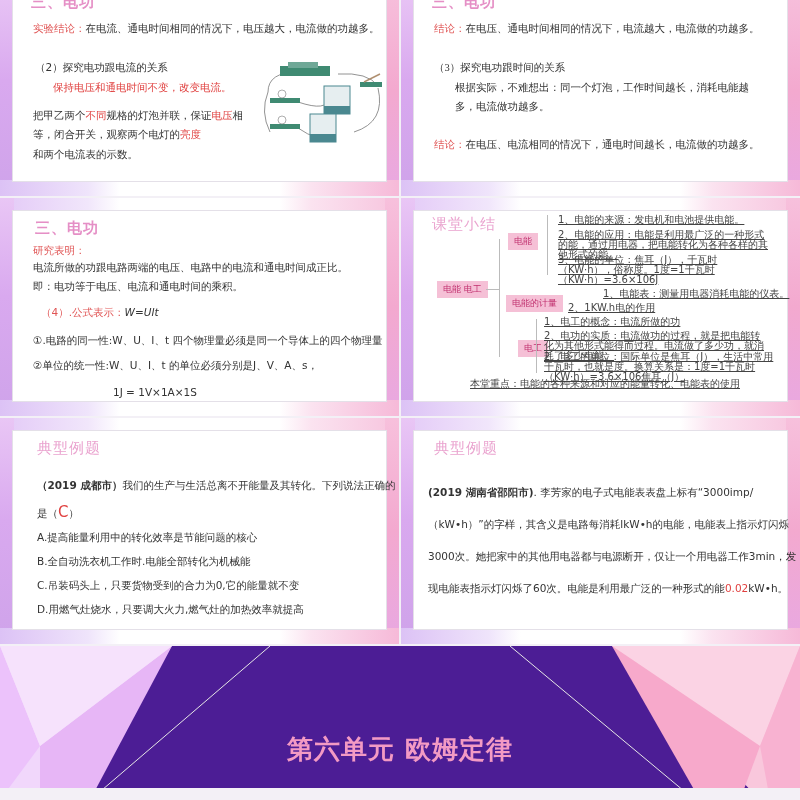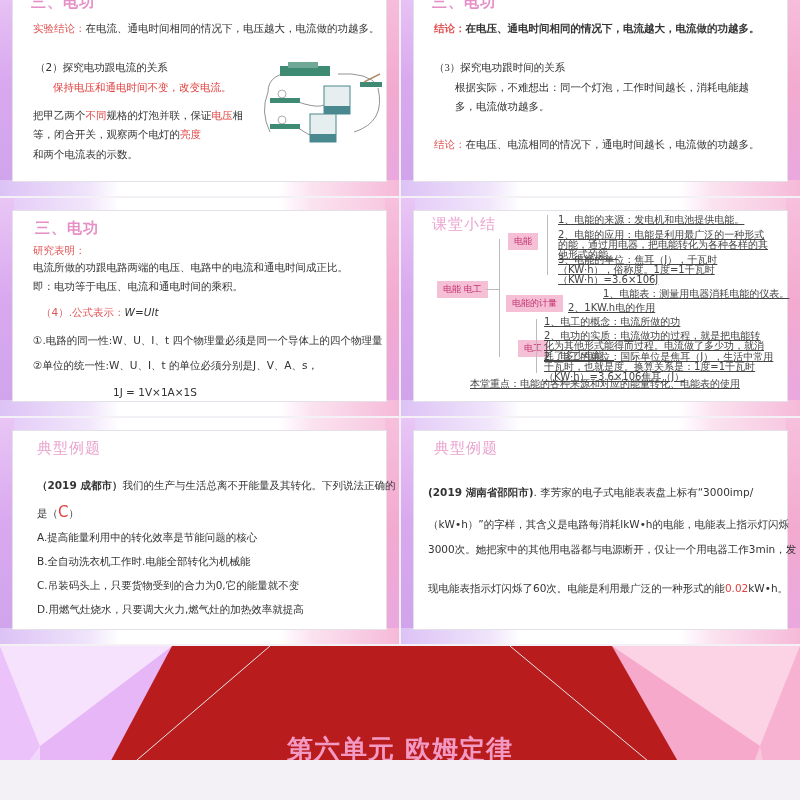--- a/index.html
+++ b/index.html
@@ -30,21 +30,21 @@
   .red { color: #e0403f; }
   .pink-label { color: #e05555; }
 
   
   .mm-box { position: absolute; background: #f5c0d6; color: #c0306e; font-size: 9px; padding: 2px 6px; }
   .mm-txt { position: absolute; font-size: 10px; color: #444; line-height: 10px; text-decoration: underline; }
   .mm-line { position: absolute; border-left: 1px solid #bbb; }
   .mm-hline { position: absolute; border-top: 1px solid #bbb; }
 
   
-  .cover { position: absolute; left: 0; top: 646px; width: 800px; height: 114px; background: #b91c1c; overflow: hidden; }
+  .cover { position: absolute; left: 0; top: 646px; width: 800px; height: 142px; background: #4c1d95; overflow: hidden; }
   .cover-title { position: absolute; left: 0; right: 0; top: 86px; text-align: center; font-size: 26px; font-weight: bold;
      color: #f39ac4; letter-spacing: 1px; }
   .circuit { position: absolute; left: 258px; top: 66px; width: 130px; height: 96px; }
 </style>
 </head>
 <body>
 
 <div class="slide s1">
 
   <div class="frame-l"></div>
@@ -82,21 +82,21 @@
   </svg>
 </div>
 
 <div class="slide s2">
 
   <div class="frame-l"></div>
   <div class="frame-r"></div>
   <div class="frame-b"></div>
   <div class="inner">
     <div class="heading" style="left:18px; top:-6px;">三、电功</div>
-    <div class="txt" style="left:20px; top:23px;font-weight:bold;">
+    <div class="txt" style="left:20px; top:23px;">
       <span class="pink-label">结论：</span><span>在电压、通电时间相同的情况下，电流越大，电流做的功越多。</span>
     </div>
     <div class="txt" style="left:20px; top:62px;font-family:Liberation Serif, serif;">（3）探究电功跟时间的关系</div>
     <div class="txt" style="left:41px; top:82px;">根据实际，不难想出：同一个灯泡，工作时间越长，消耗电能越</div>
     <div class="txt" style="left:41px; top:101px;">多，电流做功越多。</div>
     <div class="txt" style="left:20px; top:139px;">
       <span class="pink-label">结论：</span><span>在电压、电流相同的情况下，通电时间越长，电流做的功越多。</span>
     </div>
   </div>
 </div>
@@ -176,21 +176,21 @@
   <div class="frame-t"></div>
   <div class="frame-l"></div>
   <div class="frame-r"></div>
   <div class="frame-b"></div>
   <div class="inner">
     <div class="heading" style="left:20px; top:8px; color:#eaa3cf; font-weight:normal;">典型例题</div>
     <div class="txt" style="left:14px; top:55px;">
       <b>(2019 湖南省邵阳市)</b><span>. 李芳家的电子式电能表表盘上标有“3000imp/</span>
     </div>
     <div class="txt" style="left:14px; top:87px;">（kW•h）”的字样，其含义是电路每消耗lkW•h的电能，电能表上指示灯闪烁</div>
-    <div class="txt" style="left:14px; top:112px;">3000次。她把家中的其他用电器都与电源断开，仅让一个用电器工作3min，发</div>
+    <div class="txt" style="left:14px; top:119px;">3000次。她把家中的其他用电器都与电源断开，仅让一个用电器工作3min，发</div>
     <div class="txt" style="left:14px; top:151px;">
       <span>现电能表指示灯闪烁了60次。电能是利用最广泛的一种形式的能</span><span class="red">0.02</span><span>kW•h。</span>
     </div>
   </div>
 </div>
 
 <div class="cover">
   <svg width="800" height="154" viewBox="0 0 800 154" style="position:absolute;left:0;top:0;">
     <polygon points="0,0 172,0 40,154 0,154" fill="#f1d7fb"></polygon>
     <polygon points="0,0 40,100 0,154" fill="#ecc2fb"></polygon>

